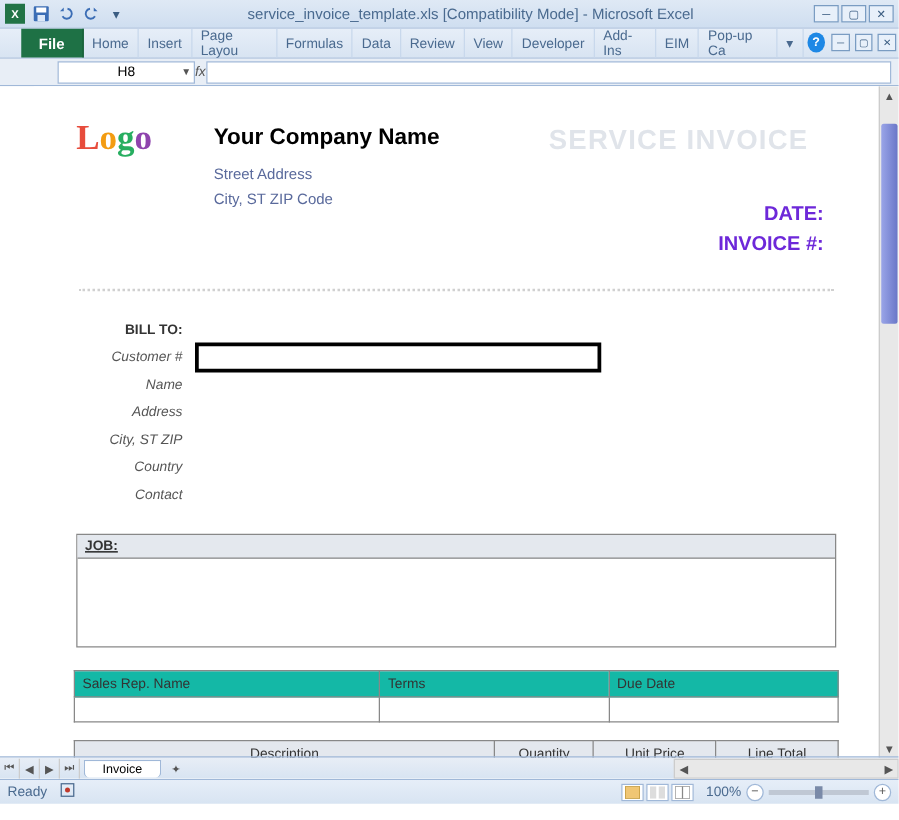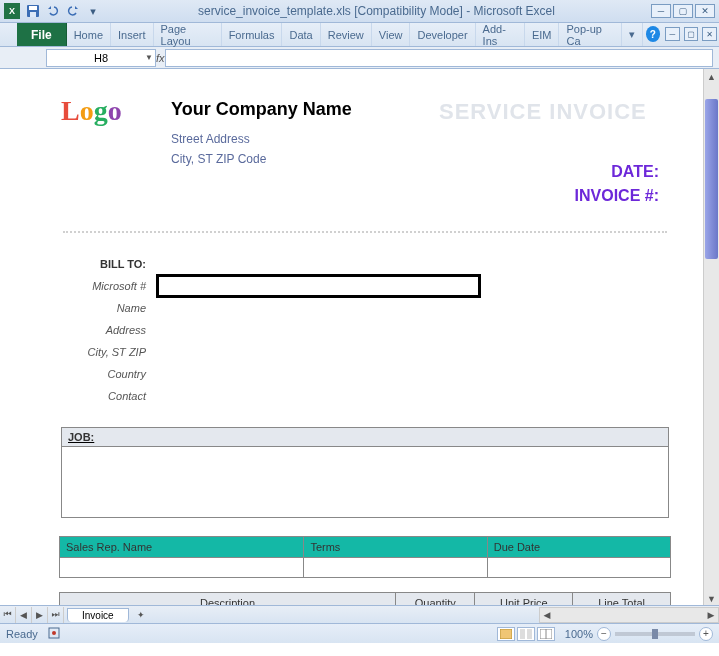--- a/index.html
+++ b/index.html
@@ -180,21 +180,21 @@
     </div>
 
     <div class="hr-dotted"></div>
 
     <div class="billto-row">
       <div class="billto-left">
         <div class="bt-line">
             <div class="bt-label bold">BILL TO:</div>
           </div>
         <div class="bt-line">
-          <div class="bt-label italic">Microsoft #</div>
+          <div class="bt-label italic">Customer #</div>
           <div class="bt-input active"></div>
         </div>
         <div class="bt-line">
             <div class="bt-label italic">Name</div>
           </div>
         <div class="bt-line">
             <div class="bt-label italic">Address</div>
           </div>
         <div class="bt-line">
             <div class="bt-label italic">City, ST ZIP</div>

